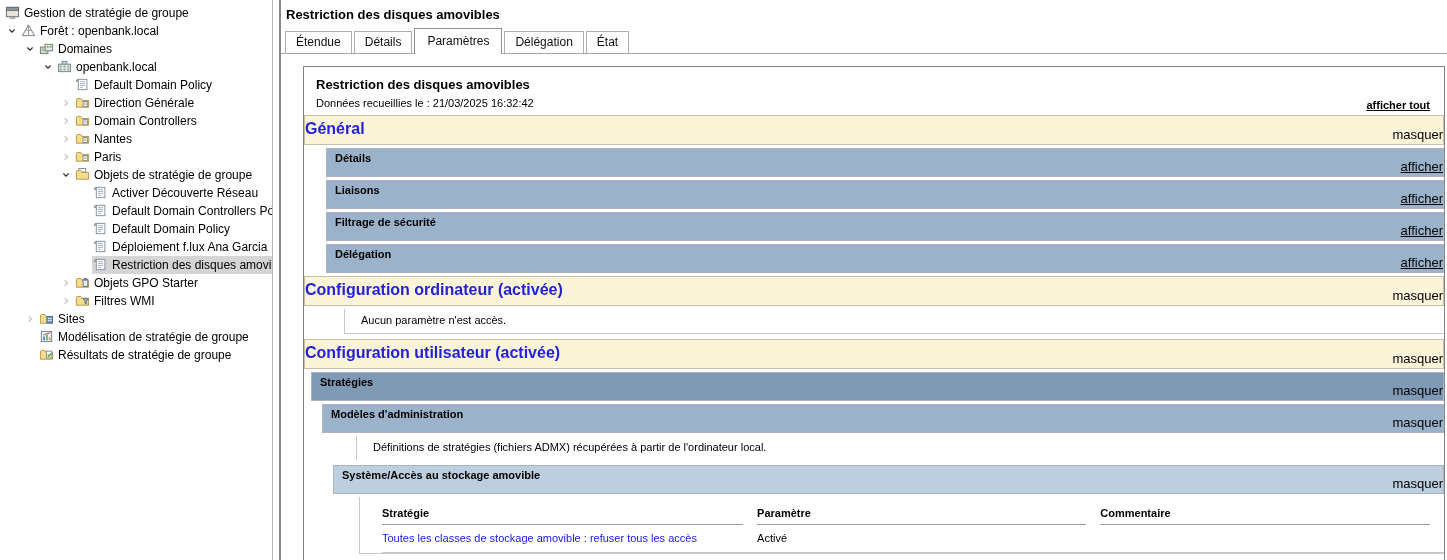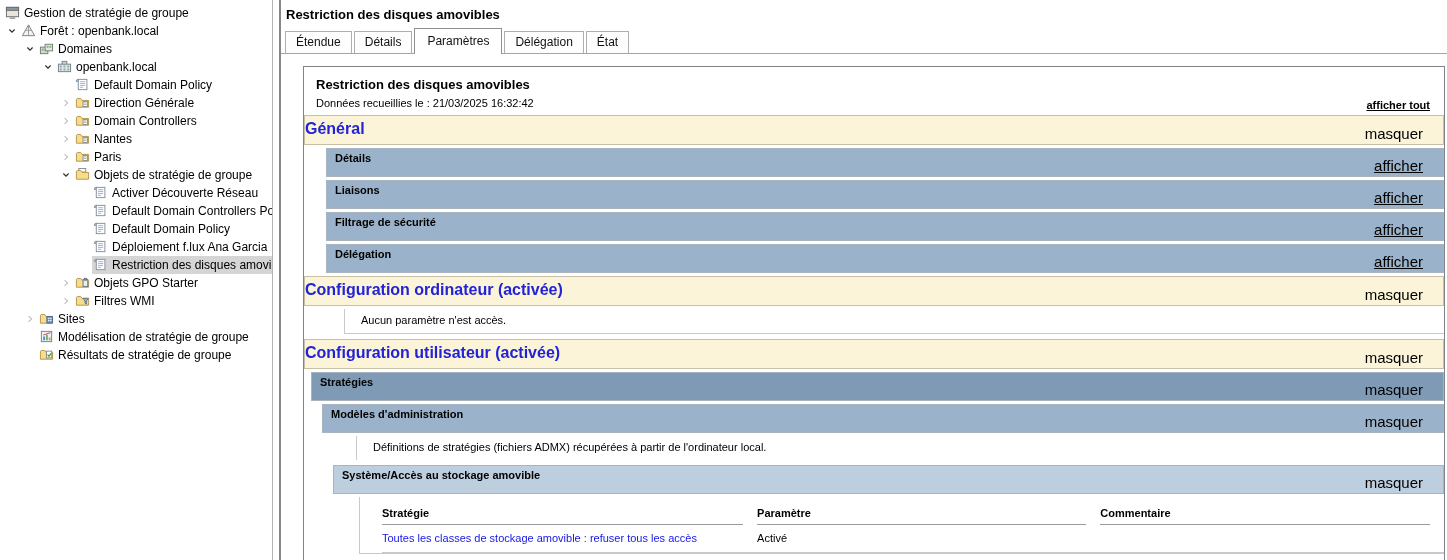--- a/index.html
+++ b/index.html
@@ -44,21 +44,21 @@
   .rh-date  { font-size:11px; margin-top:5px; }
   .rh-showall { position:absolute; right:14px; bottom:4px; font-size:11px; font-weight:bold; text-decoration:underline; cursor:pointer; }
 
   .r-section { position:relative; height:30px; margin-bottom:3px; border:1px solid #c6c0a8; background:var(--cream); }
   .r-section .lbl { position:absolute; top:4px; left:0; font-weight:bold; font-size:16px; color:var(--sec-text); }
   .r-band { position:relative; height:29px; margin-bottom:3px; border:1px solid #aab4bf; }
   .r-band .lbl { position:absolute; top:3px; left:8px; font-weight:bold; font-size:11px; color:#000; }
   .tone-mid   { background:var(--band-mid); }
   .tone-dark  { background:var(--band-dark); }
   .tone-light { background:var(--band-light); }
-  .toggle { position:absolute; right:20px; bottom:2px; font-size:15px; color:#000; cursor:pointer; }
+  .toggle { position:absolute; right:0; bottom:2px; font-size:13px; color:#000; cursor:pointer; }
   .toggle.u { text-decoration:underline; }
 
   .r-text { font-size:11px; margin-bottom:5px; border-left:1px solid #c9c9c9; padding:5px 0 7px 16px; }
   .r-text.bordered { border-bottom:1px solid #c9c9c9; }
 
   .r-tablewrap { border-left:1px solid #c9c9c9; border-bottom:1px solid #c9c9c9; padding:10px 0 0 22px; }
   .thead { display:flex; font-weight:bold; font-size:11px; }
   .thead .c { border-bottom:1px solid #9a9a9a; padding-bottom:5px; margin-right:14px; }
   .tdata { display:flex; font-size:11px; border-bottom:1px solid #c9c9c9; padding:7px 0 8px; }
   .tdata .c { margin-right:14px; }

